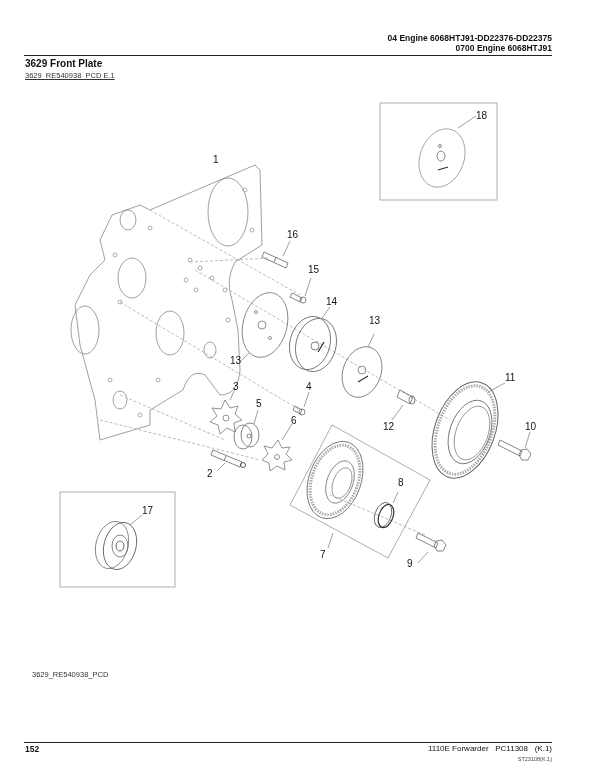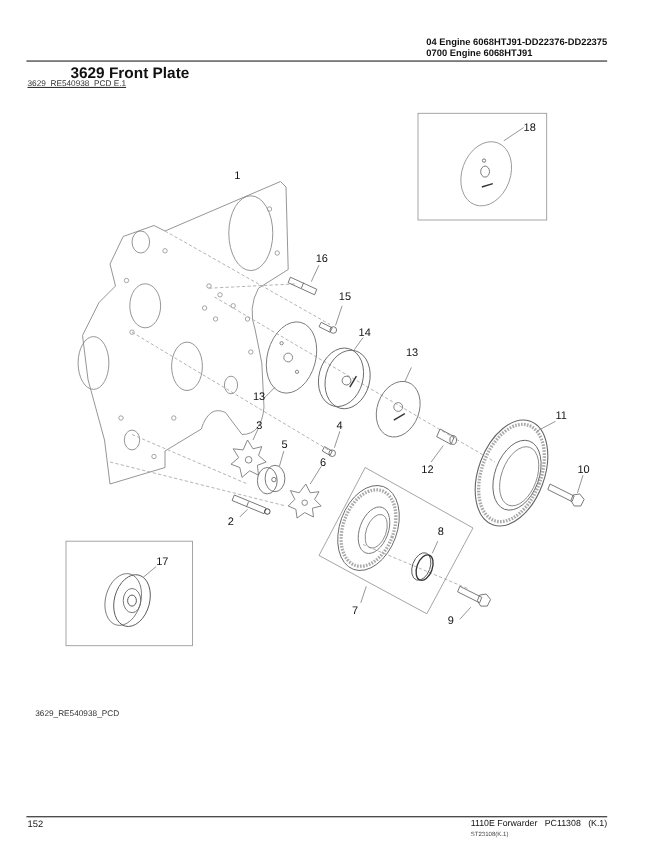--- a/index.html
+++ b/index.html
@@ -1,24 +1,24 @@
 <!DOCTYPE html>
 <html><head>
 <meta charset="utf-8">
 <style>
   html, body { margin:0; padding:0; background:#ffffff; }
   body { width:600px; height:776px; position:relative; overflow:hidden; font-family:"Liberation Sans", sans-serif; color:#111; }
-  .hdr-right { position:absolute; right:48px; top:33px; text-align:left; font-size:8.5px; font-weight:bold; line-height:10px; }
+  .hdr-right { position:absolute; right:48px; top:33px; text-align:right; font-size:8.5px; font-weight:bold; line-height:10px; }
   .hdr-rule { position:absolute; left:24px; right:48px; top:55px; height:0; border-top:1.5px solid #222; }
-  .sec-title { position:absolute; left:25px; top:58px; font-size:14px; font-weight:bold;margin-left:39px; }
+  .sec-title { position:absolute; left:25px; top:58px; font-size:10px; font-weight:bold; }
   .sec-sub { position:absolute; left:25px; top:71px; font-size:7.5px; color:#333;text-decoration:underline; }
-  .fig-caption { position:absolute; left:32px; top:644px; font-size:7.5px; color:#333; }
+  .fig-caption { position:absolute; left:32px; top:670px; font-size:7.5px; color:#333; }
   .ftr-rule { position:absolute; left:24px; right:48px; top:742px; border-top:1.5px solid #222; }
-  .ftr-page { position:absolute; left:25px; top:744px; font-size:8.5px; font-weight:normal; }
-  .ftr-right { position:absolute; right:48px; top:744px; font-size:8px; line-height:10px; }
+  .ftr-page { position:absolute; left:25px; top:744px; font-size:8.5px; font-weight:bold; }
+  .ftr-right { position:absolute; right:48px; top:744px; text-align:right; font-size:8px; line-height:10px; }
   .ftr-right .small { font-size:5.5px; color:#444; }
   svg.diagram { position:absolute; left:0; top:0; }
   .callout { font-family:"Liberation Sans", sans-serif; font-size:10px; fill:#111; }
 </style>
 </head>
 <body>
 
 <div class="hdr-right">
   <div>04 Engine 6068HTJ91-DD22376-DD22375</div>
   <div>0700 Engine 6068HTJ91</div>

